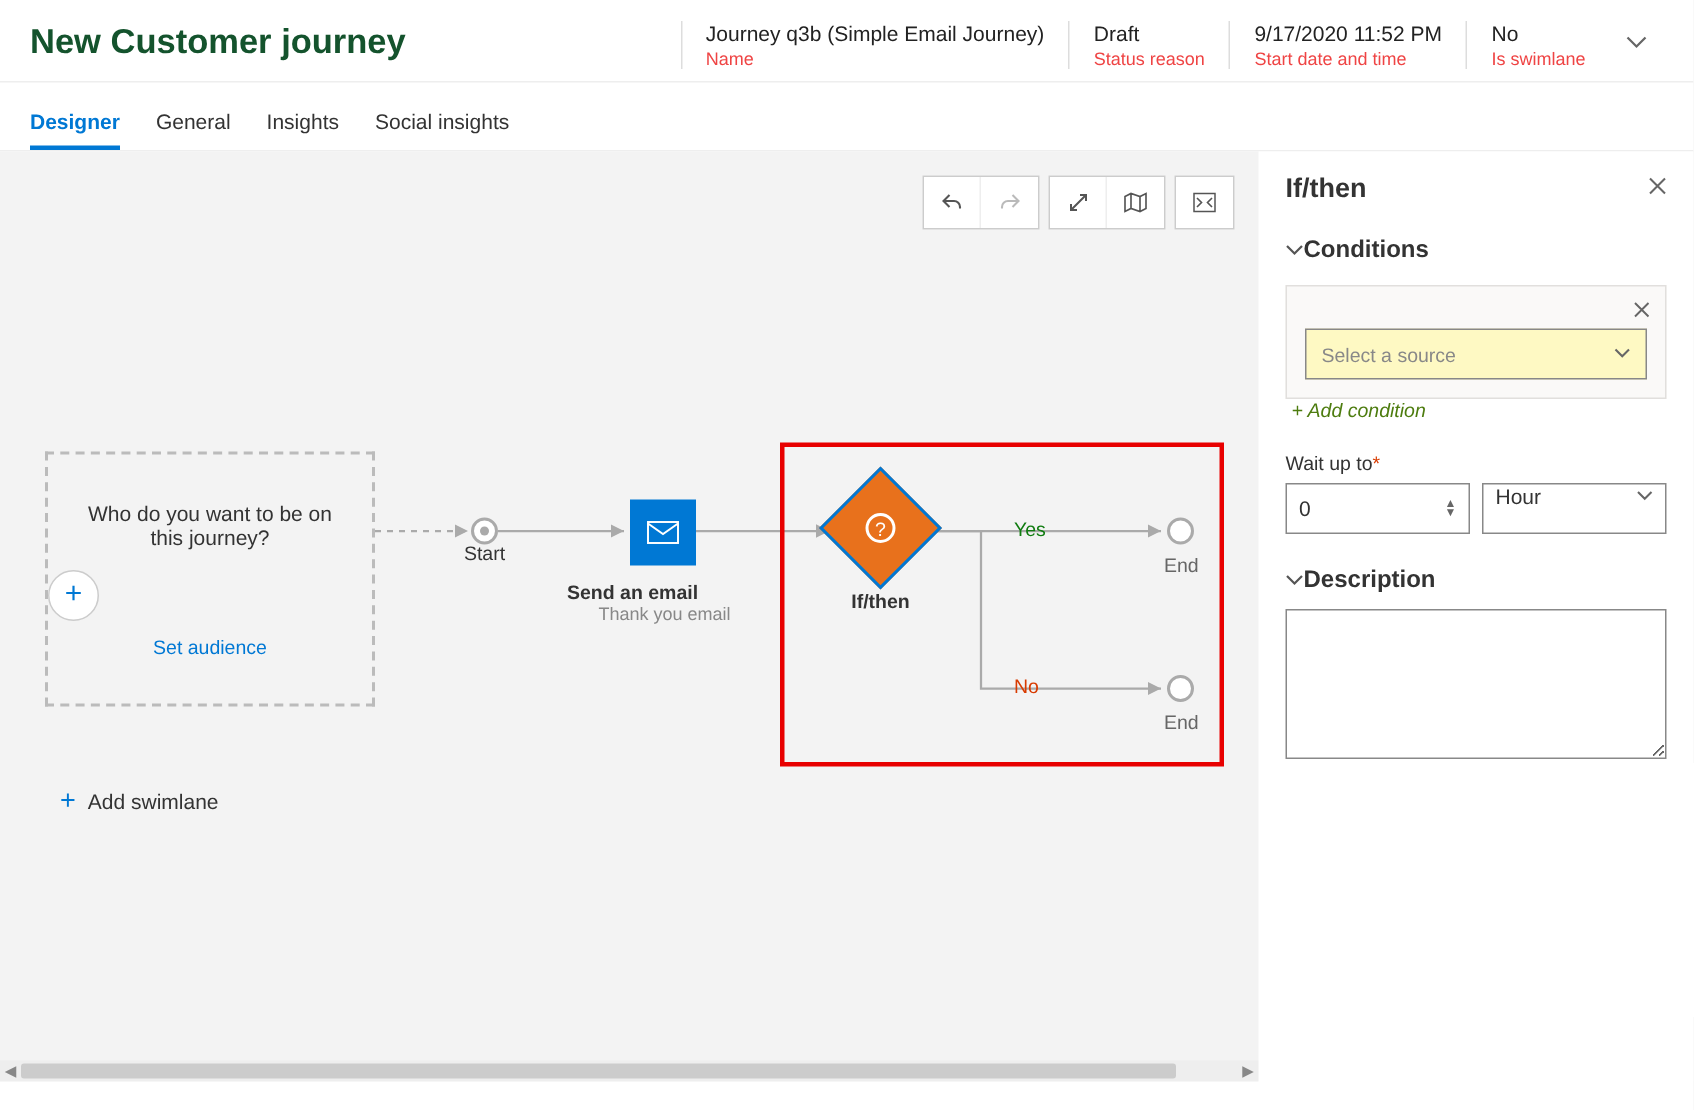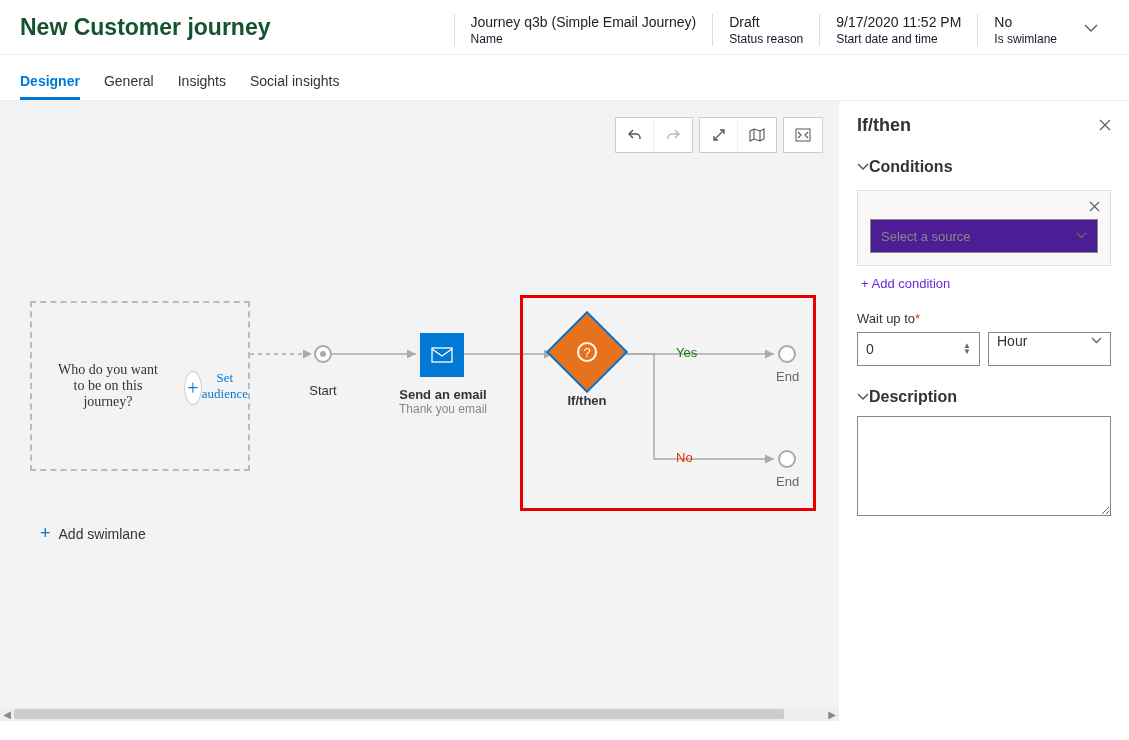--- a/index.html
+++ b/index.html
@@ -2,41 +2,41 @@
 <html><head>
 <meta charset="utf-8">
 <style>
   * { box-sizing: border-box; }
   body { margin: 0; font-family: "Segoe UI", Arial, sans-serif; font-size: 14px; color: #333; background: #fff; width: 1129px; height: 740px; overflow: hidden; }
   .header { display: flex; align-items: flex-start; padding: 14px 20px 8px 20px; border-bottom: 1px solid #eee; }
   .header-title { font-size: 23px; font-weight: 600; color: #14532d; flex: 1; }
   .header-fields { display: flex; gap: 0; }
   .header-field { border-left: 1px solid #ddd; padding: 0 16px; }
   .header-field .val { font-size: 14px; color: #222; }
-  .header-field .lbl { font-size: 12px; color: #0f172a; margin-top: 2px; }
+  .header-field .lbl { font-size: 12px; color: #ef4444; margin-top: 2px; }
   .header-chev { padding: 6px 10px; color: #666; }
   .tabs { display: flex; gap: 24px; padding: 10px 20px 0 20px; border-bottom: 1px solid #eee; }
   .tab { padding: 8px 0; font-size: 14px; color: #333; cursor: pointer; border-bottom: 3px solid transparent; }
   .tab.active { color: #0078d4; border-bottom-color: #0078d4; font-weight: 600; }
   .workspace { display: flex; height: calc(740px - 120px); }
   .canvas-wrap { flex: 1; background: #f3f3f3; position: relative; overflow: hidden; }
   .toolbar { position: absolute; top: 16px; right: 16px; display: flex; gap: 6px; }
   .tool-grp { display: flex; background: #fff; border: 1px solid #ccc; }
   .tool-btn { width: 38px; height: 34px; display: flex; align-items: center; justify-content: center; color: #555; cursor: pointer; border-right: 1px solid #eee; font-size: 14px; }
   .tool-btn:last-child { border-right: none; }
   .tool-btn.zoom-lbl { width: auto; padding: 0 8px; font-size: 13px; }
-  .tile-audience { position: absolute; left: 30px; top: 200px; width: 220px; height: 170px; border: 2px dashed #bbb; background: transparent; display: flex; flex-direction: row; align-items: center; justify-content: center; text-align: center; font-family: Liberation Serif, serif; }
+  .tile-audience { position: absolute; left: 30px; top: 200px; width: 220px; height: 170px; border: 2px dashed #bbb; background: transparent; display: flex; flex-direction: column; justify-content: center; text-align: center; }
   .tile-audience .q { font-size: 14px; color: #333; padding: 0 20px; }
   .plus-circ { width: 34px; height: 34px; border-radius: 50%; border: 1px solid #ccc; display: flex; align-items: center; justify-content: center; margin: 14px 0 10px 0; color: #0078d4; font-size: 20px; cursor: pointer; background: #fff; }
   .link-text { color: #0078d4; font-size: 13px; cursor: pointer; }
-  .node-label { font-size: 13px; color: #333; text-align: center; }
+  .node-label { font-size: 13px; color: #333; text-align: left; }
   .node-sublabel { font-size: 12px; color: #888; text-align: center; }
   .start-dot { position: absolute; left: 314px; top: 244px; width: 18px; height: 18px; border: 2px solid #aaa; border-radius: 50%; background: #fff; }
   .start-dot::after { content: ""; position: absolute; left: 4px; top: 4px; width: 6px; height: 6px; background: #aaa; border-radius: 50%; }
-  .start-lbl { position: absolute; left: 303px; top: 282px; width: 40px; text-align: center; }
+  .start-lbl { position: absolute; left: 303px; top: 260px; width: 40px; text-align: center; }
   .email-tile { position: absolute; left: 420px; top: 232px; width: 44px; height: 44px; background: #0078d4; display: flex; align-items: center; justify-content: center; color: #fff; }
   .email-lbls { position: absolute; left: 378px; top: 286px; width: 130px; text-align: center; }
   .diamond { position: absolute; left: 558px; top: 222px; width: 58px; height: 58px; transform: rotate(45deg); background: #e8711c; border: 2px solid #0078d4; display: flex; align-items: center; justify-content: center; }
   .diamond .inner { transform: rotate(-45deg); color: #fff; width: 20px; height: 20px; border: 2px solid #fff; border-radius: 50%; display: flex; align-items: center; justify-content: center; font-size: 13px; }
   .ifthen-lbl { position: absolute; left: 552px; top: 292px; width: 70px; text-align: center; }
   .yes-lbl { position: absolute; left: 676px; top: 244px; color: #107c10; font-size: 13px; }
   .no-lbl { position: absolute; left: 676px; top: 349px; color: #d83b01; font-size: 13px; }
   .end-dot { position: absolute; width: 18px; height: 18px; border: 2px solid #aaa; border-radius: 50%; background: #fff; }
   .end-dot.ey { left: 778px; top: 244px; }
   .end-dot.en { left: 778px; top: 349px; }
@@ -51,23 +51,23 @@
   .hscroll .thumb { position: absolute; left: 14px; top: 2px; width: 770px; height: 10px; background: #ccc; border-radius: 2px; }
   .hscroll .arw { position: absolute; top: 0; width: 14px; height: 14px; color: #888; font-size: 10px; display: flex; align-items: center; justify-content: center; }
   .hscroll .arw.l { left: 0; } .hscroll .arw.r { right: 0; }
   .panel { width: 290px; background: #fff; padding: 14px 18px; border-left: 0; }
   .panel-head { display: flex; align-items: center; font-size: 18px; font-weight: 600; }
   .panel-head .x { margin-left: auto; color: #666; cursor: pointer; font-size: 16px; }
   .section { margin-top: 22px; }
   .section-head { display: flex; align-items: center; gap: 0; font-size: 16px; font-weight: 600; cursor: pointer; }
   .cond-box { margin-top: 14px; border: 1px solid #e1dfdd; background: #faf9f8; padding: 12px; position: relative; }
   .cond-close { position: absolute; right: 10px; top: 8px; color: #666; cursor: pointer; font-size: 14px; }
-  .select-src { margin-top: 16px; height: 34px; border: 1px solid #888; background: #4c1d95; display: flex; align-items: center; padding: 0 10px; color: #888; font-size: 13px; cursor: pointer; }
+  .select-src { margin-top: 16px; height: 34px; border: 1px solid #888; background: #fef9c3; display: flex; align-items: center; padding: 0 10px; color: #888; font-size: 13px; cursor: pointer; }
   .select-src .chev { margin-left: auto; color: #666; }
-  .add-cond { margin-top: 10px; color: #6d28d9; font-size: 13px; cursor: pointer; padding-left: 4px; }
+  .add-cond { margin-top: 0; color: #4d7c0f; font-size: 13px; cursor: pointer; padding-left: 4px; font-style: italic; }
   .label-req { margin-top: 20px; font-size: 13px; }
   .label-req .ast { color: #d83b01; }
   .row-inputs { display: flex; gap: 8px; margin-top: 6px; }
   .num-input { flex: 1; height: 34px; border: 1px solid #888; display: flex; align-items: center; padding: 0 8px; background: #fff; }
   .num-input .spin { margin-left: auto; display: flex; flex-direction: column; font-size: 8px; color: #666; line-height: 6px; }
   .unit-sel { flex: 1; height: 34px; border: 1px solid #888; display: flex; padding: 0 8px; background: #fff; cursor: pointer; }
   .unit-sel .chev { margin-left: auto; color: #666; }
   .desc-area { margin-top: 10px; width: 100%; height: 100px; border: 1px solid #888; resize: both; overflow: auto; padding: 6px; font-family: inherit; font-size: 13px; background: #fff; }
 </style>
 </head>

